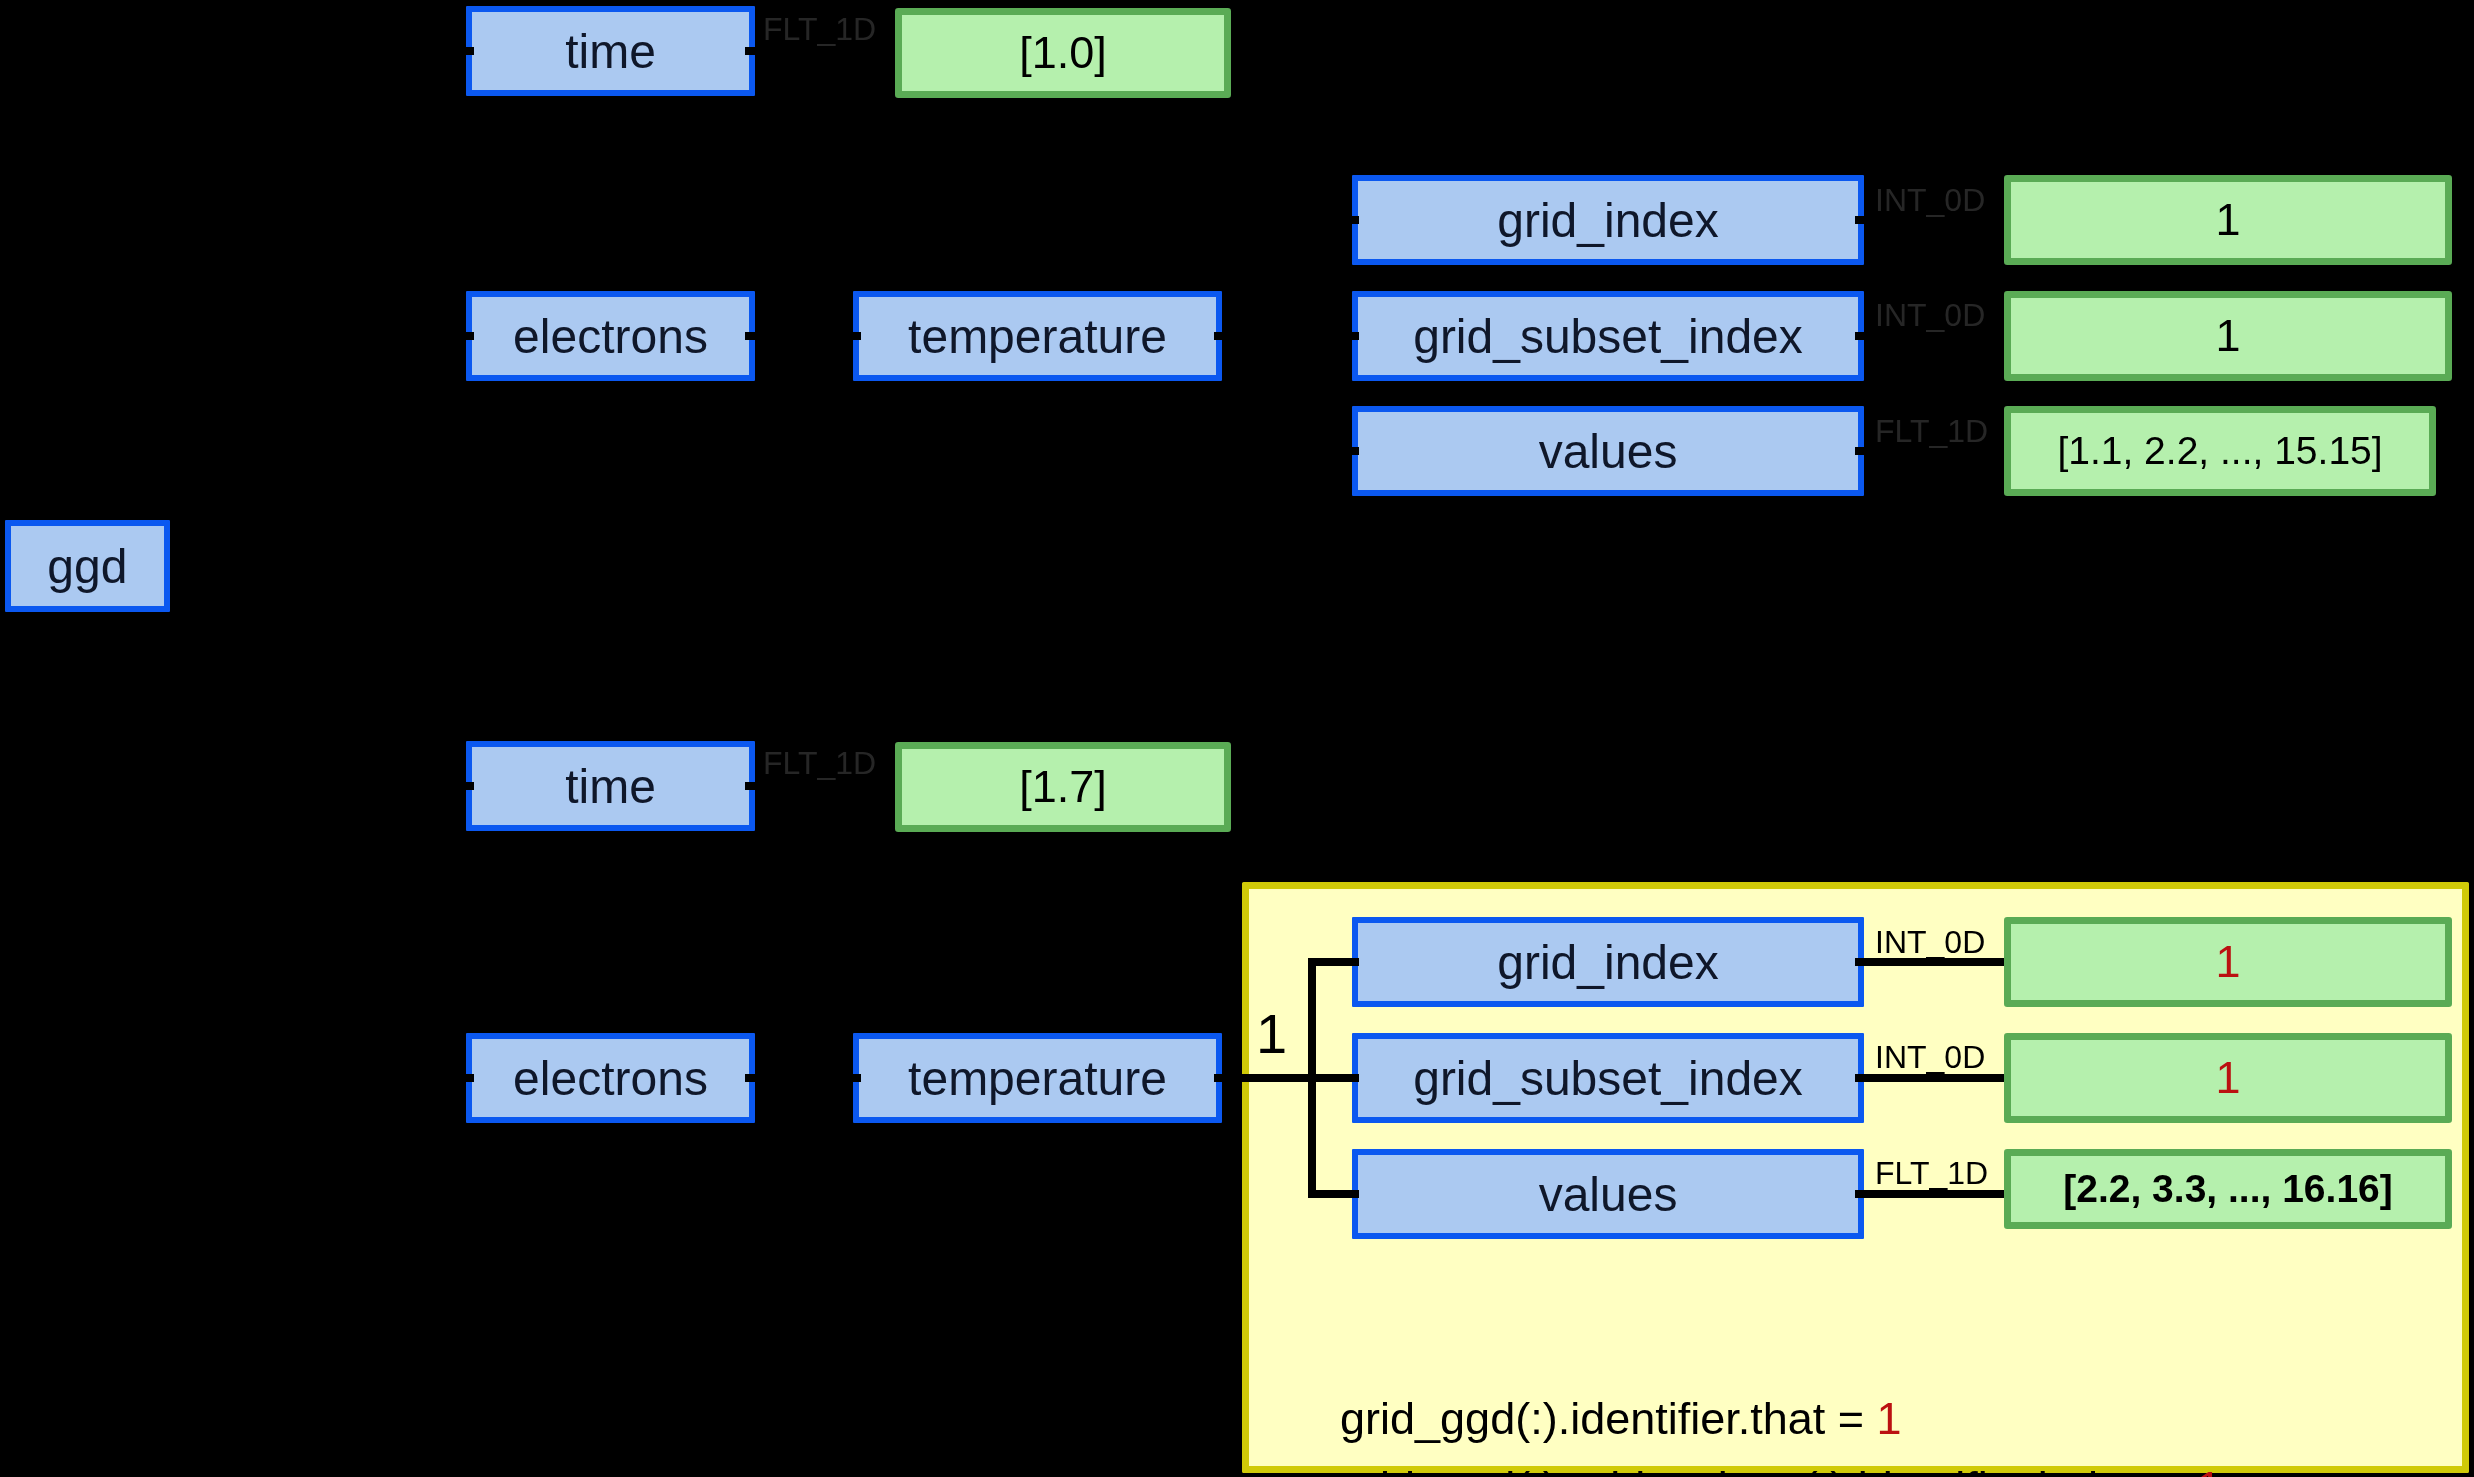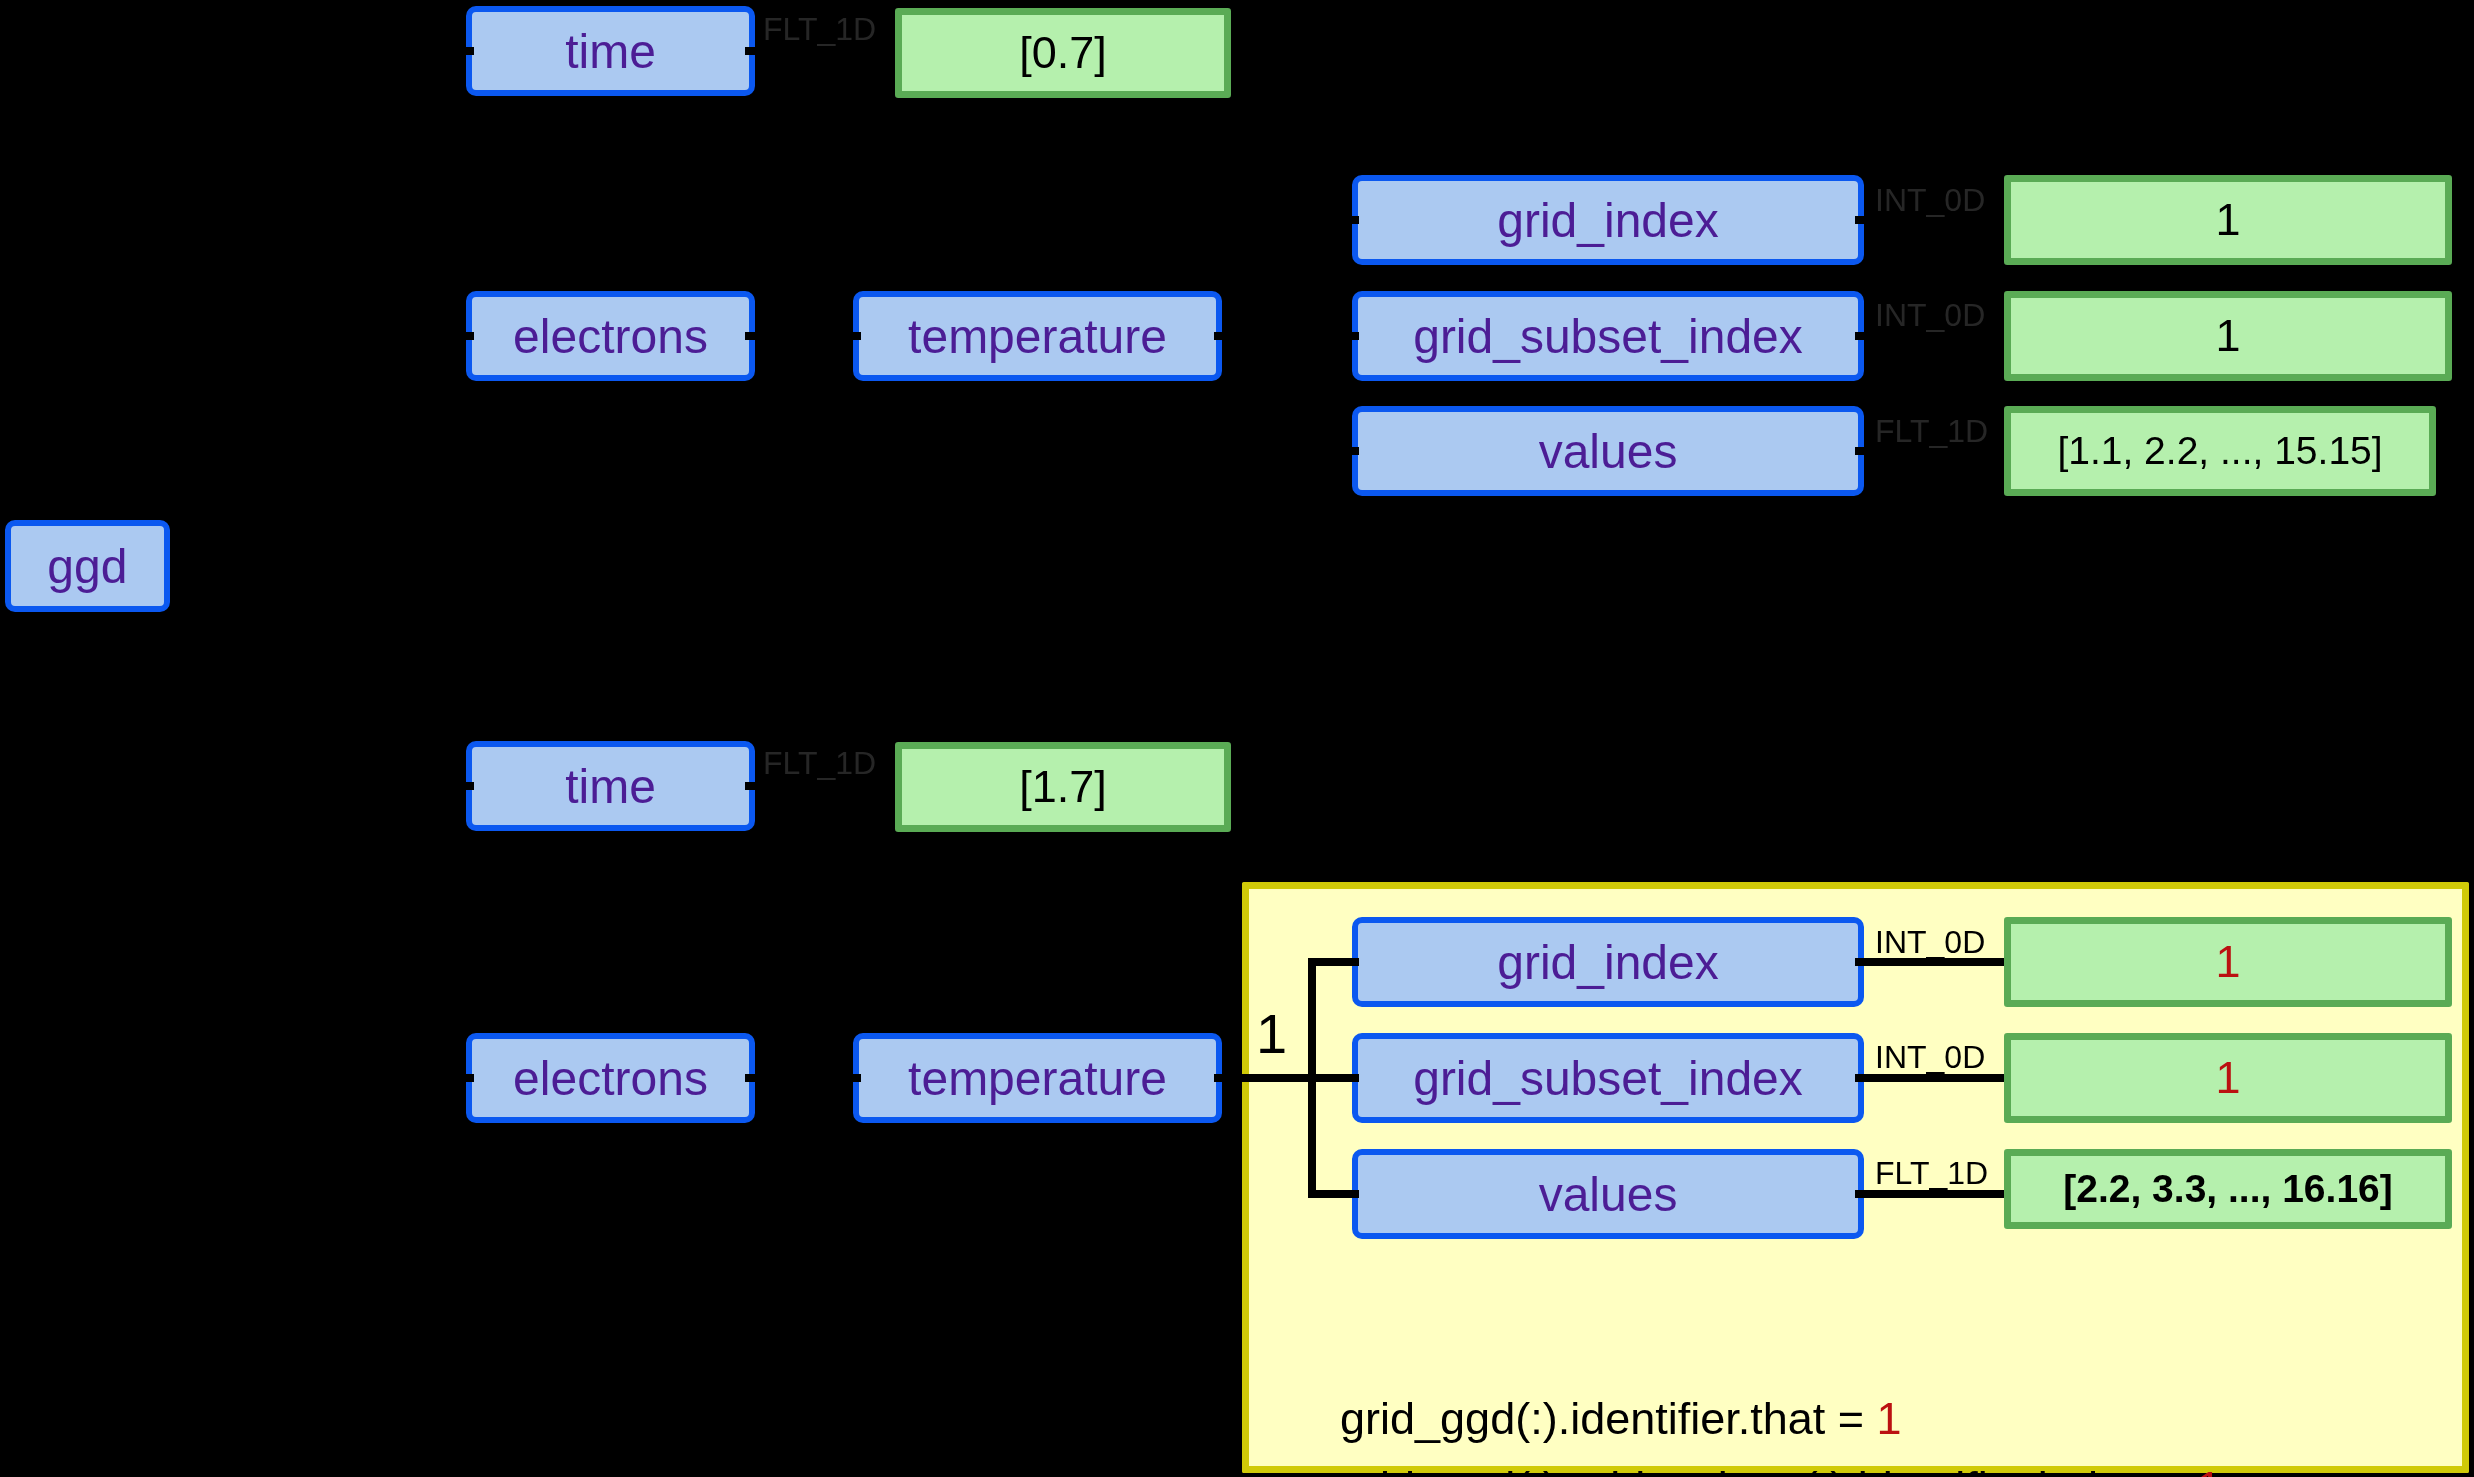--- a/index.html
+++ b/index.html
@@ -1,22 +1,22 @@
 <!DOCTYPE html>
 <html style="font-size:13px"><head>
 <meta charset="utf-8">
 <style>
   html,body{margin:0;padding:0;background:#000;}
   .canvas{position:relative;width:2475px;height:1478px;background:#000;overflow:hidden;
           font-family:"Liberation Sans", sans-serif;}
 
   
   .node{position:absolute;box-sizing:border-box;background:#abc9f1;border:6.4px solid #0b58f0;
-        border-radius:10px;display:flex;align-items:center;justify-content:center;
-        font-size:48px;color:#4c1d95;white-space:nowrap;z-index:3;}
+        border-radius:1px;display:flex;align-items:center;justify-content:center;
+        font-size:48px;color:#0f172a;white-space:nowrap;z-index:3;}
 
   
   .val{position:absolute;box-sizing:border-box;background:#b5f0ad;border:7.2px solid #5aab55;
        border-radius:3.2px;display:flex;align-items:center;justify-content:center;
        font-size:45px;color:#000;white-space:nowrap;z-index:3;}
   .val.wide{font-size:39px;}
   .val.accent{color:#bb1111;}
 
   
   .dtype{position:absolute;font-size:32px;color:#262626;white-space:nowrap;z-index:5;}
@@ -69,21 +69,21 @@
   <div class="cline" style="left:1308px;top:958px;width:51px;height:8px;"></div>
   <div class="cline" style="left:1308px;top:1190px;width:51px;height:8px;"></div>
   <div class="cline" style="left:1855px;top:958px;width:149px;height:8px;"></div>
   <div class="cline" style="left:1855px;top:1074px;width:149px;height:8px;"></div>
   <div class="cline" style="left:1855px;top:1190px;width:149px;height:8px;"></div>
 
   <div class="node" style="left:4.8px;top:520px;width:165px;height:92px;">ggd</div>
 
   <div class="node" style="left:466px;top:6.4px;width:289px;height:90px;">time</div>
   <div class="dtype" style="left:763px;top:11.2px;">FLT_1D</div>
-  <div class="val" style="left:895px;top:8px;width:336px;height:90px;">[0.7]</div>
+  <div class="val" style="left:895px;top:8px;width:336px;height:90px;">[1.0]</div>
 
   <div class="node" style="left:466px;top:291px;width:289px;height:90px;">electrons</div>
   <div class="node" style="left:853px;top:291px;width:369px;height:90px;">temperature</div>
 
   <div class="node" style="left:1352px;top:175px;width:512px;height:90px;">grid_index</div>
   <div class="dtype" style="left:1875px;top:182px;">INT_0D</div>
   <div class="val" style="left:2004px;top:175px;width:448px;height:90px;">1</div>
 
   <div class="node" style="left:1352px;top:291px;width:512px;height:90px;">grid_subset_index</div>
   <div class="dtype" style="left:1875px;top:297px;">INT_0D</div>

